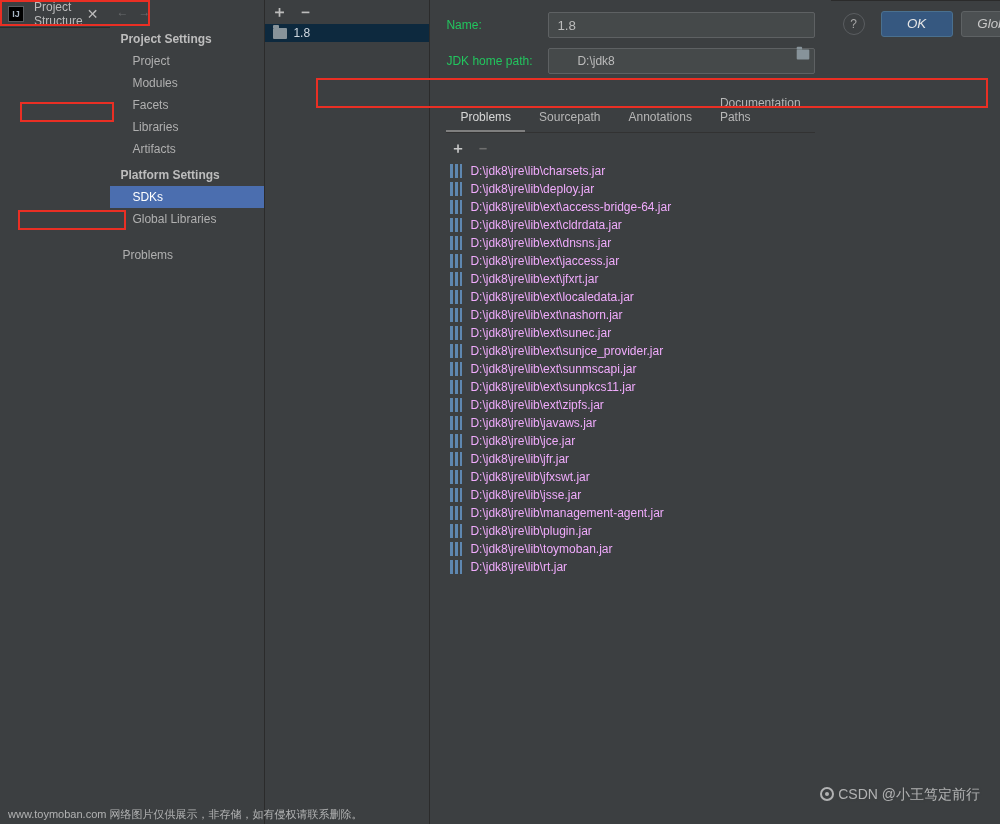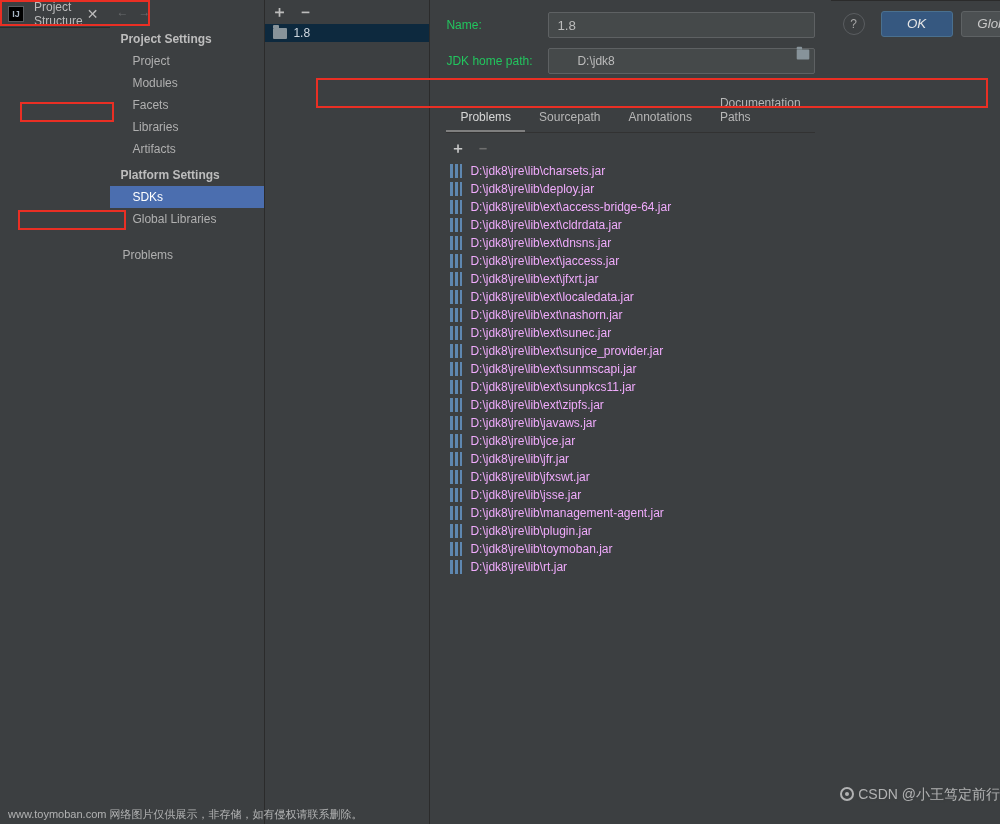--- a/index.html
+++ b/index.html
@@ -39,21 +39,21 @@
   .jar-row { display: flex; align-items: center; gap: 8px; padding: 2px 4px; color: #f0abfc; }
   .jar-icon { width: 12px; height: 14px; display: inline-block; position: relative; }
   .jar-icon::before { content: ""; position: absolute; left: 0; top: 0; width: 3px; height: 14px; background: #5e87b0; }
   .jar-icon::after  { content: ""; position: absolute; left: 5px; top: 0; width: 3px; height: 14px; background: #5e87b0; }
   .jar-icon span { position: absolute; left: 10px; top: 0; width: 2px; height: 14px; background: #5e87b0; }
   .footer { height: 46px; border-top: 1px solid #2b2b2b; display: flex; align-items: center; padding: 0 12px; gap: 8px; background: #3c3f41; }
   .footer .help { width: 22px; height: 22px; border: 1px solid #5a5d60; border-radius: 50%; display: flex; align-items: center; justify-content: center; color: #a6a6a6; }
   .footer .spacer { flex: 1; }
   .btn { height: 26px; min-width: 72px; padding: 0 14px; background: #4c5052; border: 1px solid #5e6264; color: #c9c9c9; border-radius: 3px; cursor: pointer; font-style: italic; }
   .btn.primary { background: #365880; border-color: #4a708f; color: #e6e6e6; }
-  .watermark { position: absolute; right: 0; bottom: 20px; color: #d9d9d9; font-size: 14px; opacity: 0.75; pointer-events: none; text-shadow: 0 0 3px #3c3f41; }
+  .watermark { position: absolute; right: 20px; bottom: 20px; color: #d9d9d9; font-size: 14px; opacity: 0.75; pointer-events: none; text-shadow: 0 0 3px #3c3f41; }
   .wm-logo { display:inline-block; width:14px; height:14px; border:2px solid #d9d9d9; border-radius:50%; margin-right:4px; position:relative; top:2px; }
   .wm-logo::after { content:""; position:absolute; left:3px; top:3px; width:4px; height:4px; background:#d9d9d9; border-radius:50%; }
   .footnote { position: absolute; left: 8px; bottom: 2px; color: #d8d8d8; font-size: 11px; opacity: 0.75; pointer-events: none; }
   .red-frame { position: absolute; border: 2px solid #ea2f24; pointer-events: none; }
 </style>
 </head>
 <body>
 
 <div class="window">
   <div class="titlebar">

